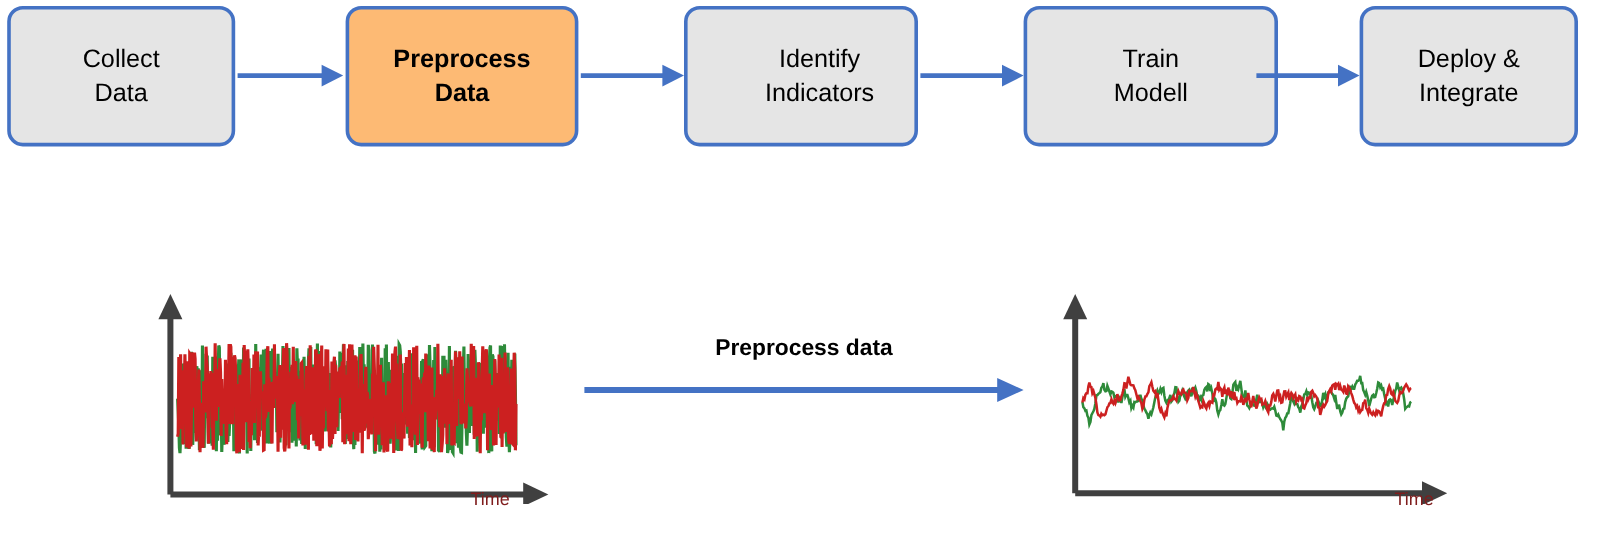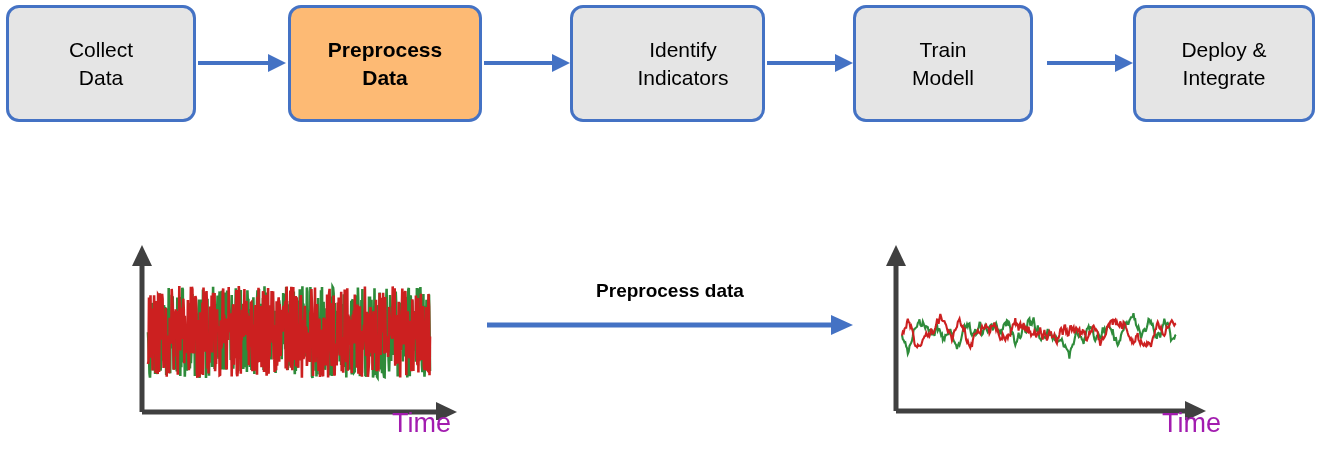--- a/index.html
+++ b/index.html
@@ -50,22 +50,22 @@
     position: absolute;
     font-size: 19px;
     font-weight: bold;
     color: #000000;
     white-space: nowrap;
     text-align: center;
   }
 
   .axis-caption {
     position: absolute;
-    font-size: 27px;
-    color: #a21caf;
+    font-size: 15px;
+    color: #7f1d1d;
     white-space: nowrap;
   }
 </style>
 </head>
 <body>
 
 <div id="flowchart">
 
   <div class="flow-box" style="left:6px; top:5px; width:190px; height:117px;">
     <span class="flow-label">Collect<br>Data</span>
@@ -87,21 +87,21 @@
 
   <div class="flow-box" style="left:570px; top:5px; width:195px; height:117px;padding-left:31px;">
     <span class="flow-label">Identify<br>Indicators</span>
   </div>
 
   <svg class="connector" style="left:765px; top:50px;" width="90" height="26">
     <line x1="2" y1="13" x2="72" y2="13" stroke="#4472c4" stroke-width="4"></line>
     <polygon points="70,4 88,13 70,22" fill="#4472c4"></polygon>
   </svg>
 
-  <div class="flow-box" style="left:853px; top:5px; width:180px; height:117px;">
+  <div class="flow-box" style="left:853px; top:5px; width:212px; height:117px;">
     <span class="flow-label">Train<br>Modell</span>
   </div>
 
   <svg class="connector" style="left:1045px; top:50px;" width="90" height="26">
     <line x1="2" y1="13" x2="72" y2="13" stroke="#4472c4" stroke-width="4"></line>
     <polygon points="70,4 88,13 70,22" fill="#4472c4"></polygon>
   </svg>
 
   <div class="flow-box" style="left:1133px; top:5px; width:182px; height:117px;">
     <span class="flow-label">Deploy &amp;<br>Integrate</span>

